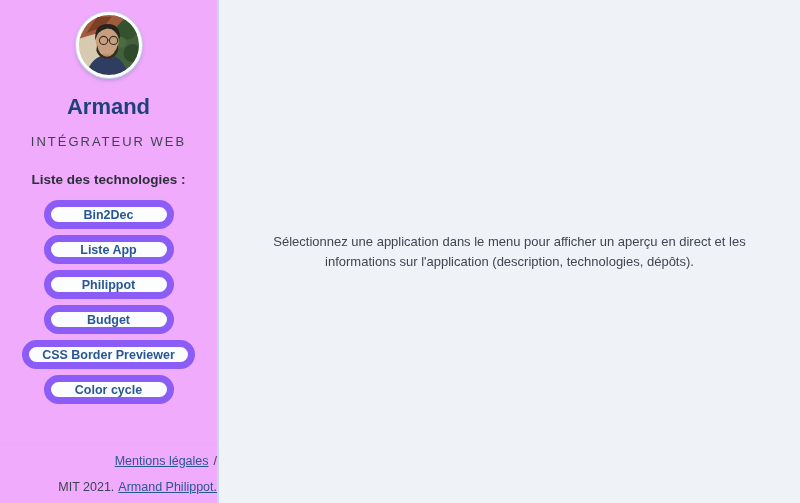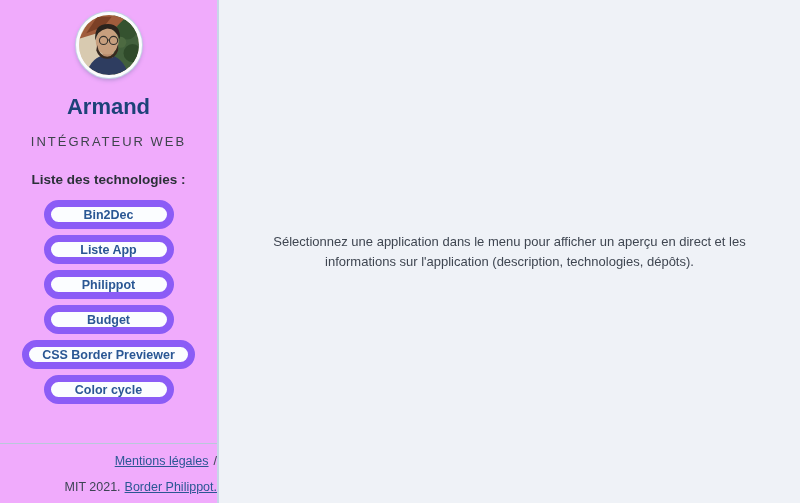--- a/index.html
+++ b/index.html
@@ -156,21 +156,21 @@
     <button class="app-btn">CSS Border Previewer</button>
     <button class="app-btn">Color cycle</button>
 
   </nav>
 
   <footer class="sidebar-footer">
     <div class="legal-line">
       <a>Mentions légales</a><span class="sep">/</span>
     </div>
     <div class="license-line">
-      <span class="lic">MIT 2021.</span><a>Border Philippot.</a>
+      <span class="lic">MIT 2021.</span><a>Armand Philippot.</a>
     </div>
   </footer>
 
 </aside>
 
 <main class="main">
   <p class="placeholder">
     <span>Sélectionnez une application dans le menu pour afficher un aperçu en direct et les</span>
     <span>informations sur l'application (description, technologies, dépôts).</span>
   </p>

